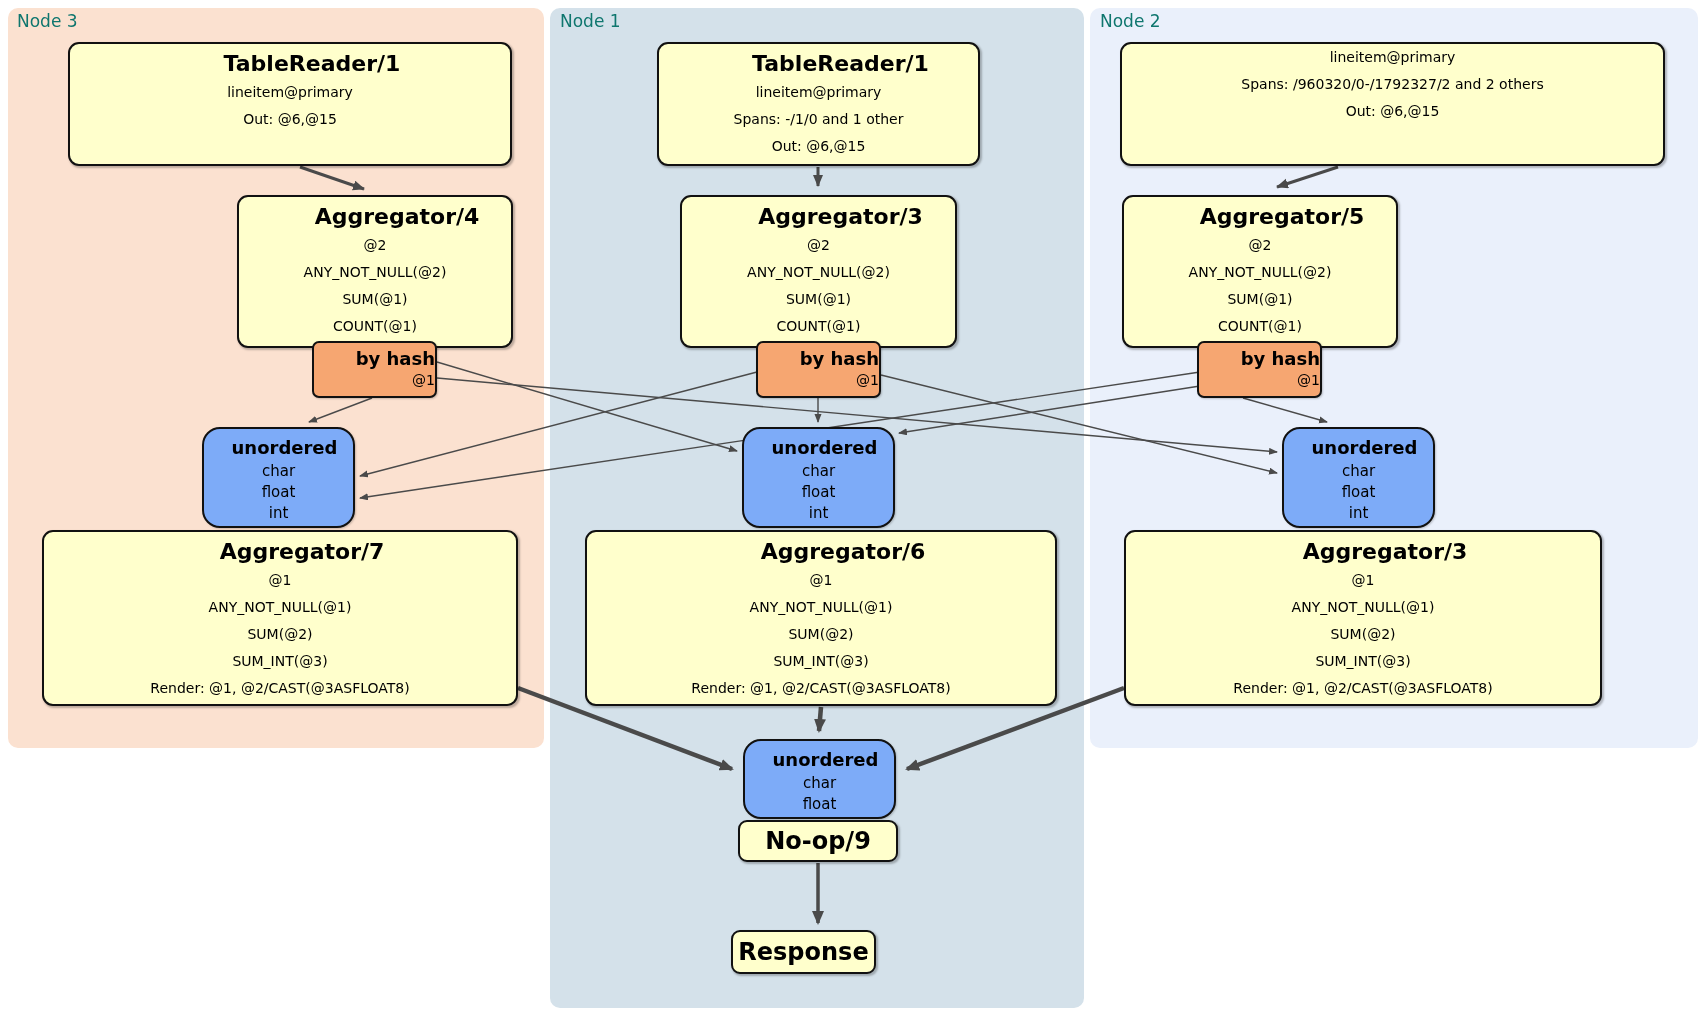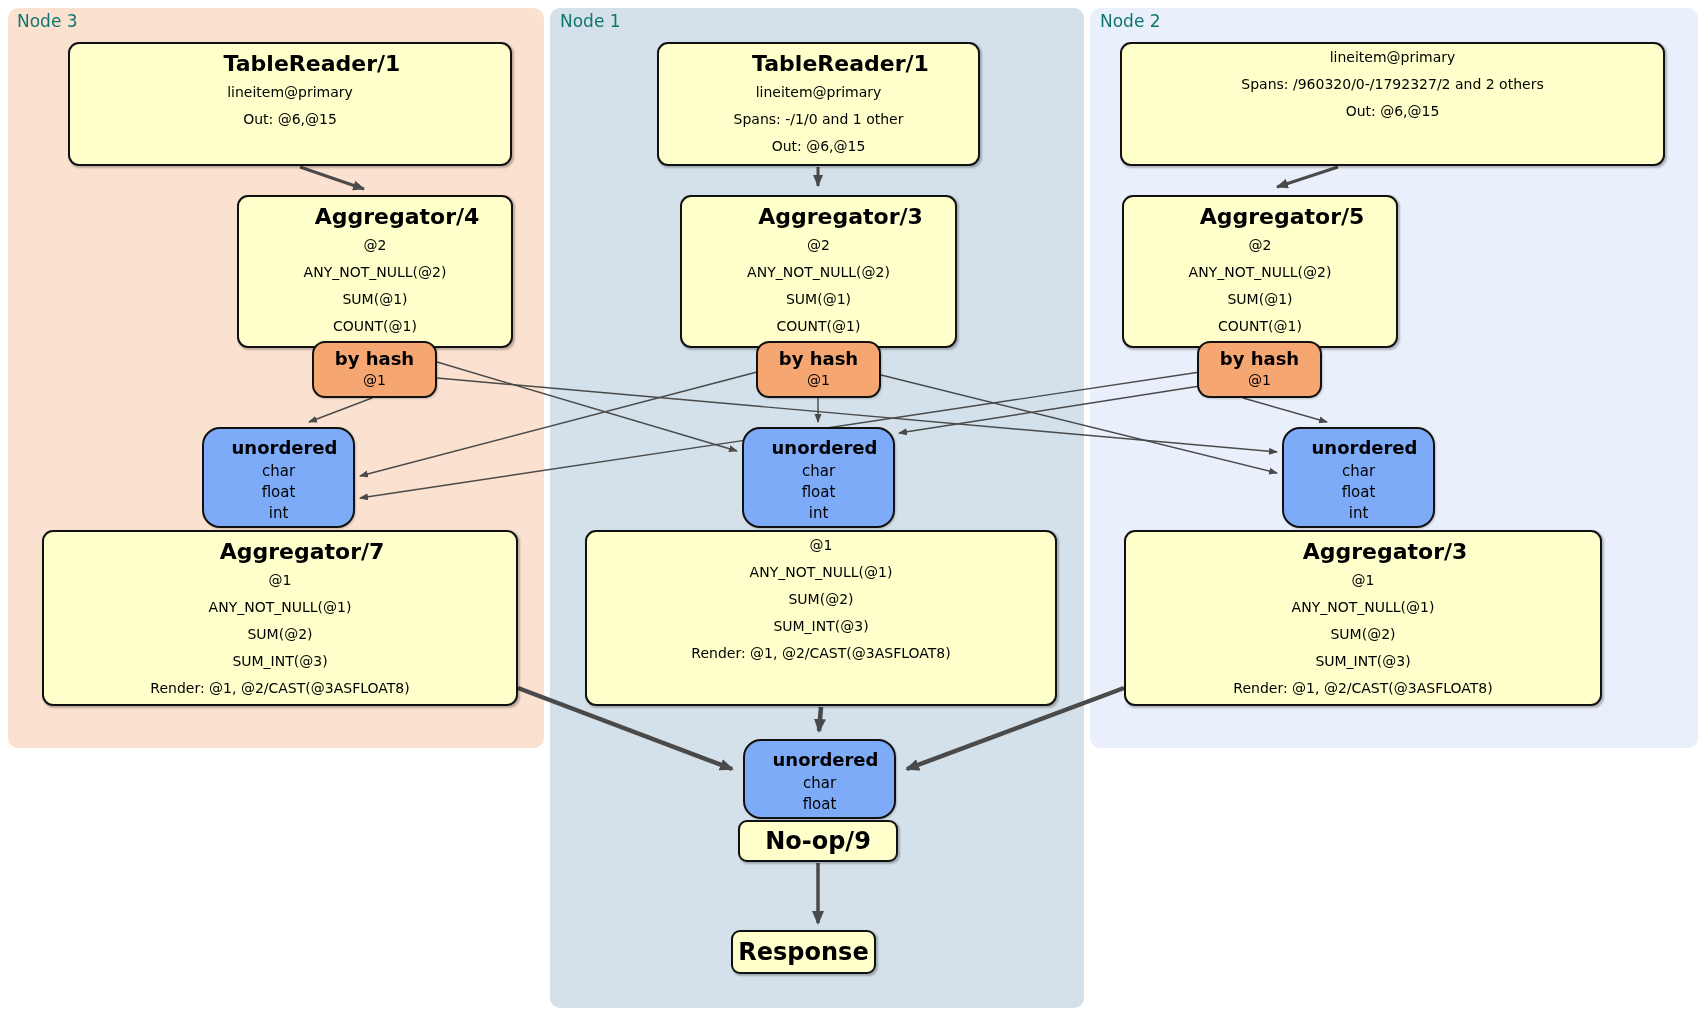--- a/index.html
+++ b/index.html
@@ -15,21 +15,21 @@
   .region.n1 { left:550px; top:8px; width:534px; height:1000px; background:var(--node1_bg); }
   .region.n2 { left:1090px; top:8px; width:608px; height:740px; background:var(--node2_bg); }
   .node-label { position:absolute; z-index:4; font-size:17px; color:#0f766e; }
   svg.edges { position:absolute; left:0; top:0; z-index:1; }
   .box { position:absolute; background:var(--box_yellow); border:2px solid var(--border);
          border-radius:11px; text-align:center; z-index:2;
          box-shadow:1.5px 1.5px 2px rgba(0,0,0,0.25); }
   .box .title { font-weight:bold; font-size:22px; line-height:30px; padding-top:5px; white-space:nowrap;padding-left:44px; }
   .box .line  { font-size:14px; line-height:27px; white-space:nowrap; }
   .router { position:absolute; background:var(--router_orange); border:2px solid var(--border);
-            border-radius:13px; text-align:center; z-index:3;
+            border-radius:7px; text-align:right; z-index:3;
             box-shadow:1px 1px 2px rgba(0,0,0,0.2); }
   .router .title { font-weight:bold; font-size:18px; line-height:24px; padding-top:4px; }
   .router .line  { font-size:14px; line-height:18px; }
   .sync { position:absolute; background:var(--sync_blue); border:2px solid var(--border);
           border-radius:18px; text-align:center; z-index:3;
           box-shadow:1px 1px 2px rgba(0,0,0,0.2); }
   .sync .title { font-weight:bold; font-size:18px; line-height:26px; padding-top:6px;margin-left:12px; }
   .sync .line  { font-size:15px; line-height:21px; }
   .mini { position:absolute; background:var(--box_yellow); border:2px solid var(--border);
           border-radius:9px; text-align:center; z-index:3;
@@ -151,20 +151,21 @@
   </div>
   <div class="sync" style="left:742px; top:427px; width:153px; height:101px">
     <div class="title">unordered</div>
     <div>
         <div class="line">char</div>
         <div class="line">float</div>
         <div class="line">int</div>
       </div>
   </div>
   <div class="box" style="left:585px; top:530px; width:472px; height:176px">
+    <div class="title">Aggregator/6</div>
     <div>
         <div class="line">@1</div>
         <div class="line">ANY_NOT_NULL(@1)</div>
         <div class="line">SUM(@2)</div>
         <div class="line">SUM_INT(@3)</div>
         <div class="line">Render: @1, @2/CAST(@3ASFLOAT8)</div>
       </div>
   </div>
   <div class="sync" style="left:743px; top:739px; width:153px; height:80px">
     <div class="title">unordered</div>

